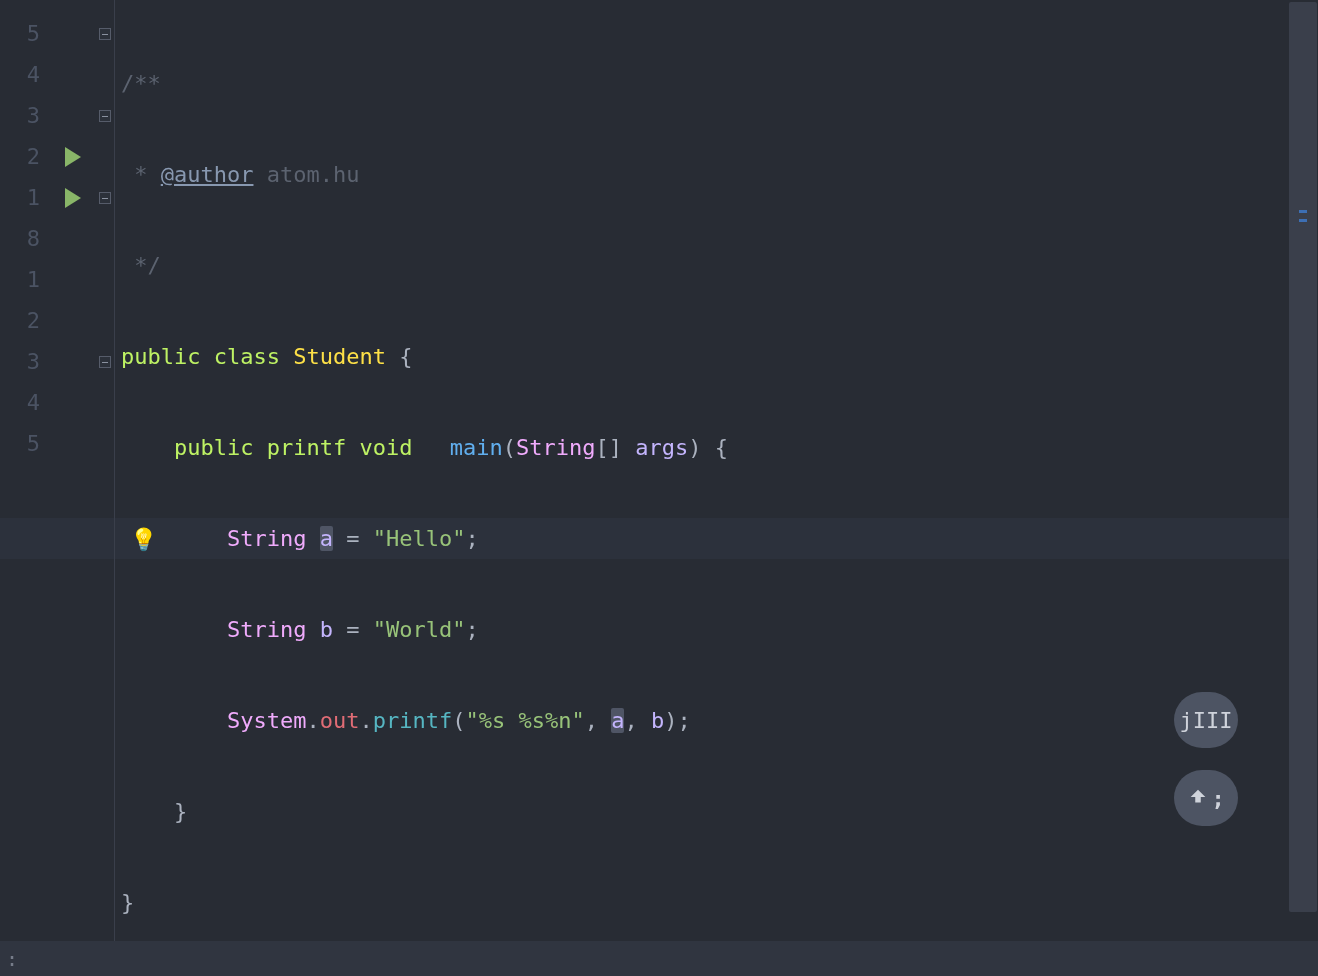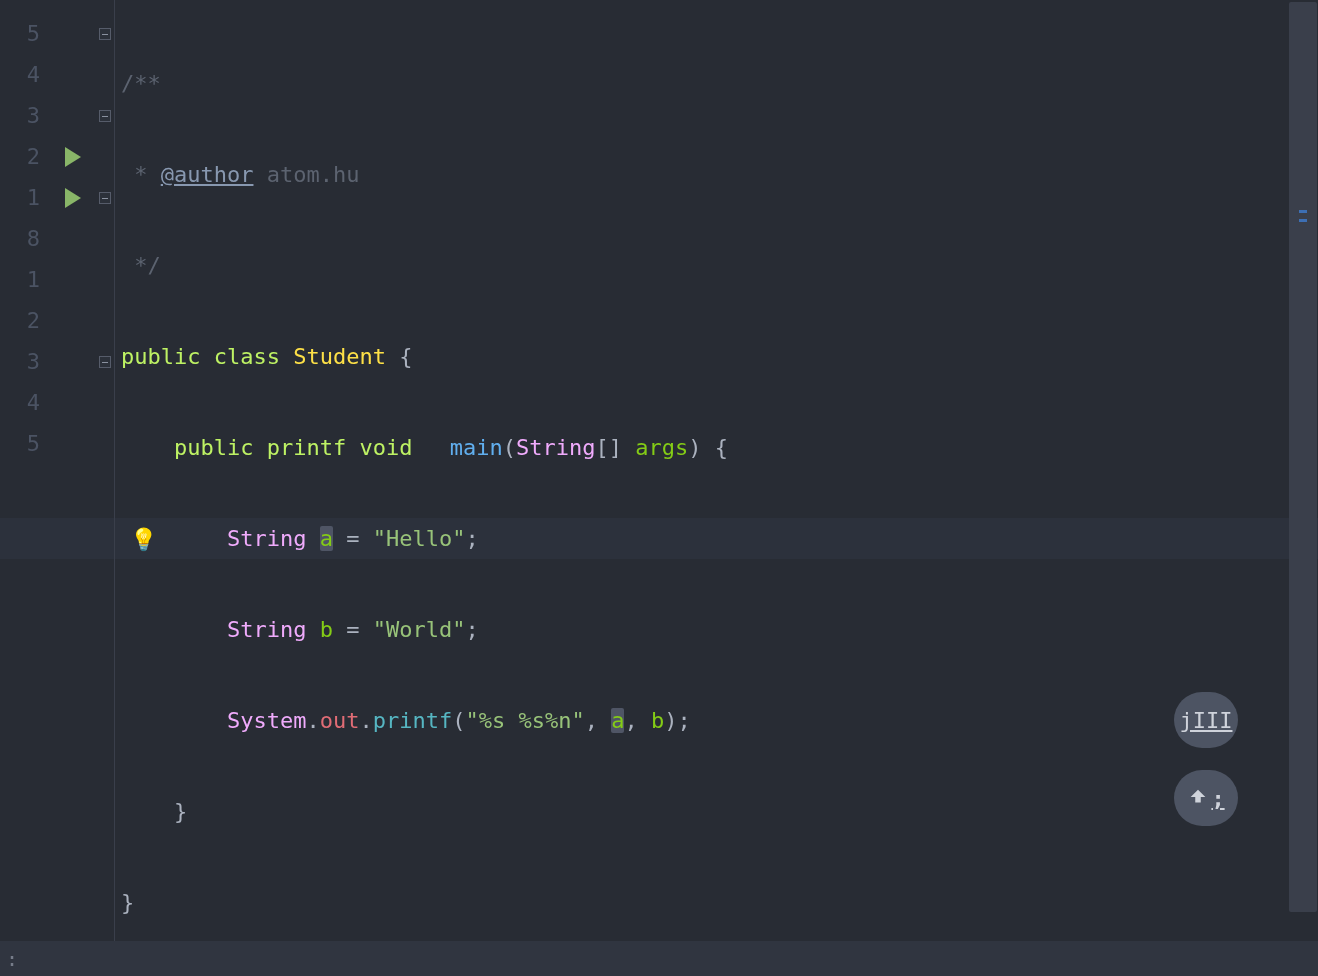--- a/index.html
+++ b/index.html
@@ -113,21 +113,21 @@
   }
   .comment { color: #5c6370; }
   .doctag-kw { color: #8898b0; text-decoration: underline; }
   .doctag-val { color: #5c6370; }
   .keyword { color: #bef264; }
   .classname { color: #fde047; }
   .type { color: #f0abfc; }
   .method-decl { color: #61afef; padding-left: 24px; }
   .method-call { color: #56b6c2; }
   .field { color: #e06c75; }
-  .identifier { color: #84cc16; text-align: right; }
+  .identifier { color: #c4b5fd; text-align: right; }
   .paren { color: #abb2bf; }
   .string { color: #98c379; }
   .punct { color: #abb2bf; }
   .op { color: #abb2bf; }
   .highlight {
     background: #4f5565;
     border-radius: 2px;
   }
   .floating-buttons {
     position: absolute;
@@ -141,21 +141,20 @@
     width: 64px;
     height: 56px;
     border-radius: 32px;
     background: #4d5463;
     color: #cfd3db;
     display: flex;
     align-items: center;
     justify-content: center;
     font-size: 22px;
     cursor: pointer;
-    text-decoration: underline;
   }
   .fab svg { fill: #cfd3db; }
   .status-bar {
     height: 35px;
     background: #303540;
     color: #767c89;
     padding-left: 6px;
     font-size: 20px;
     display: flex;
     align-items: center;

